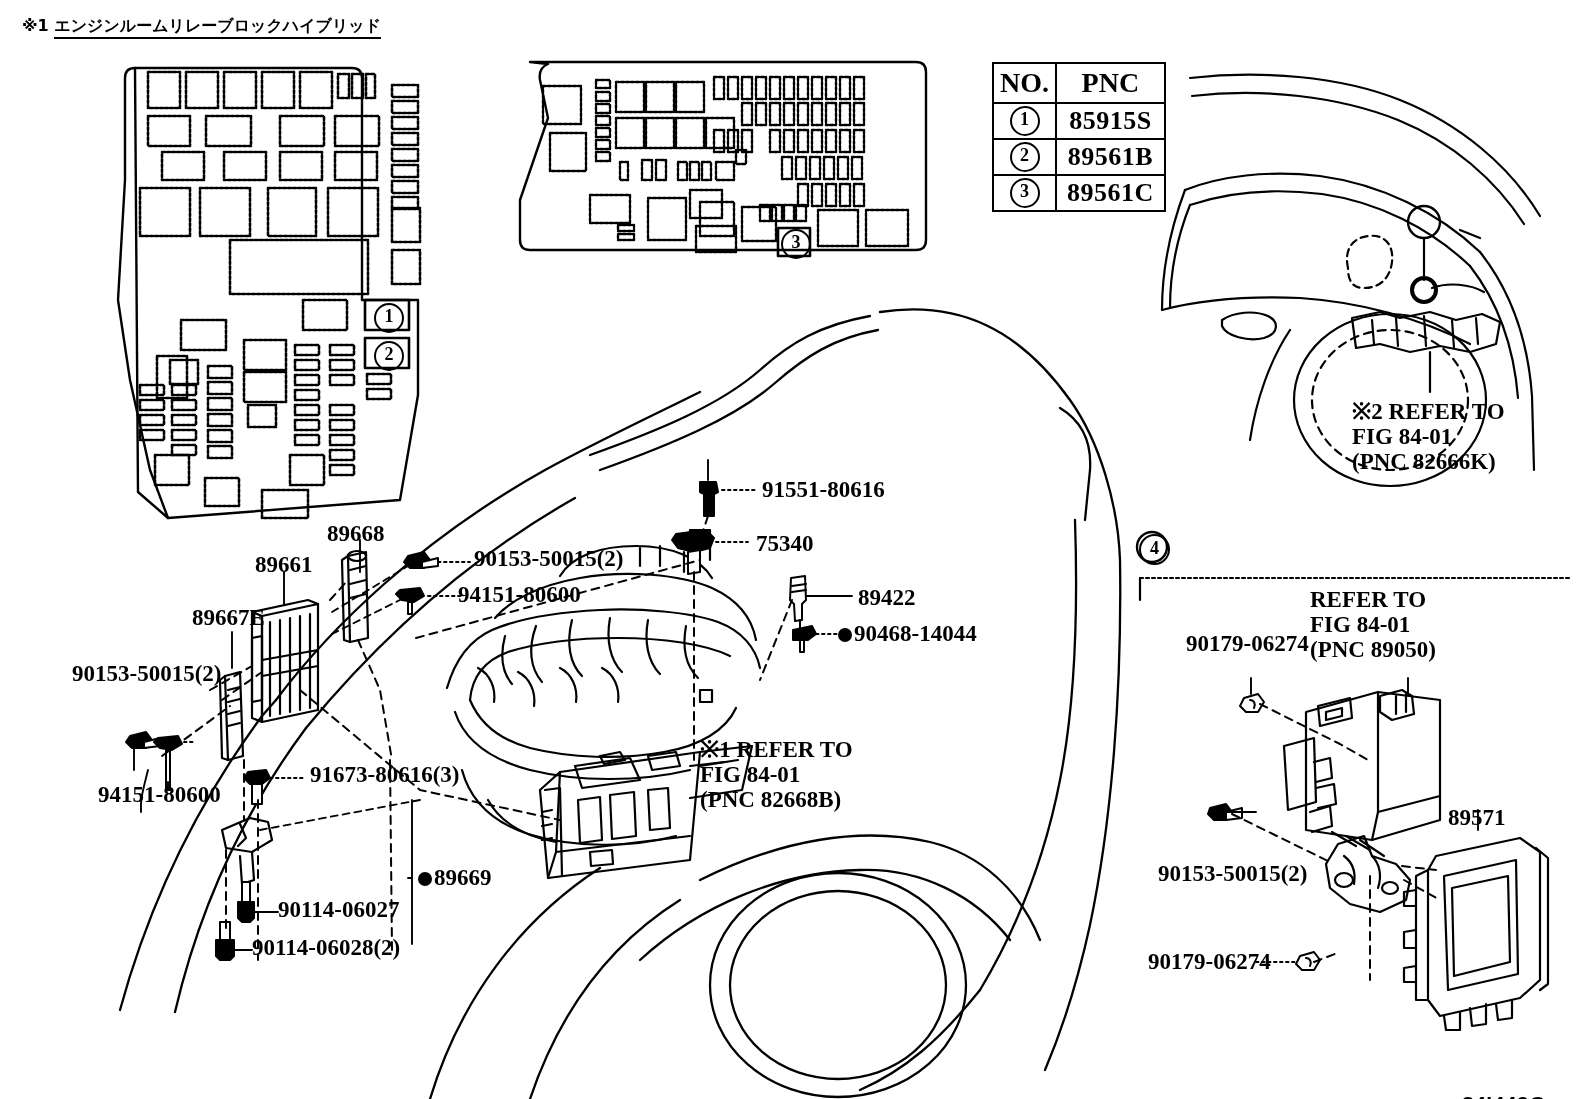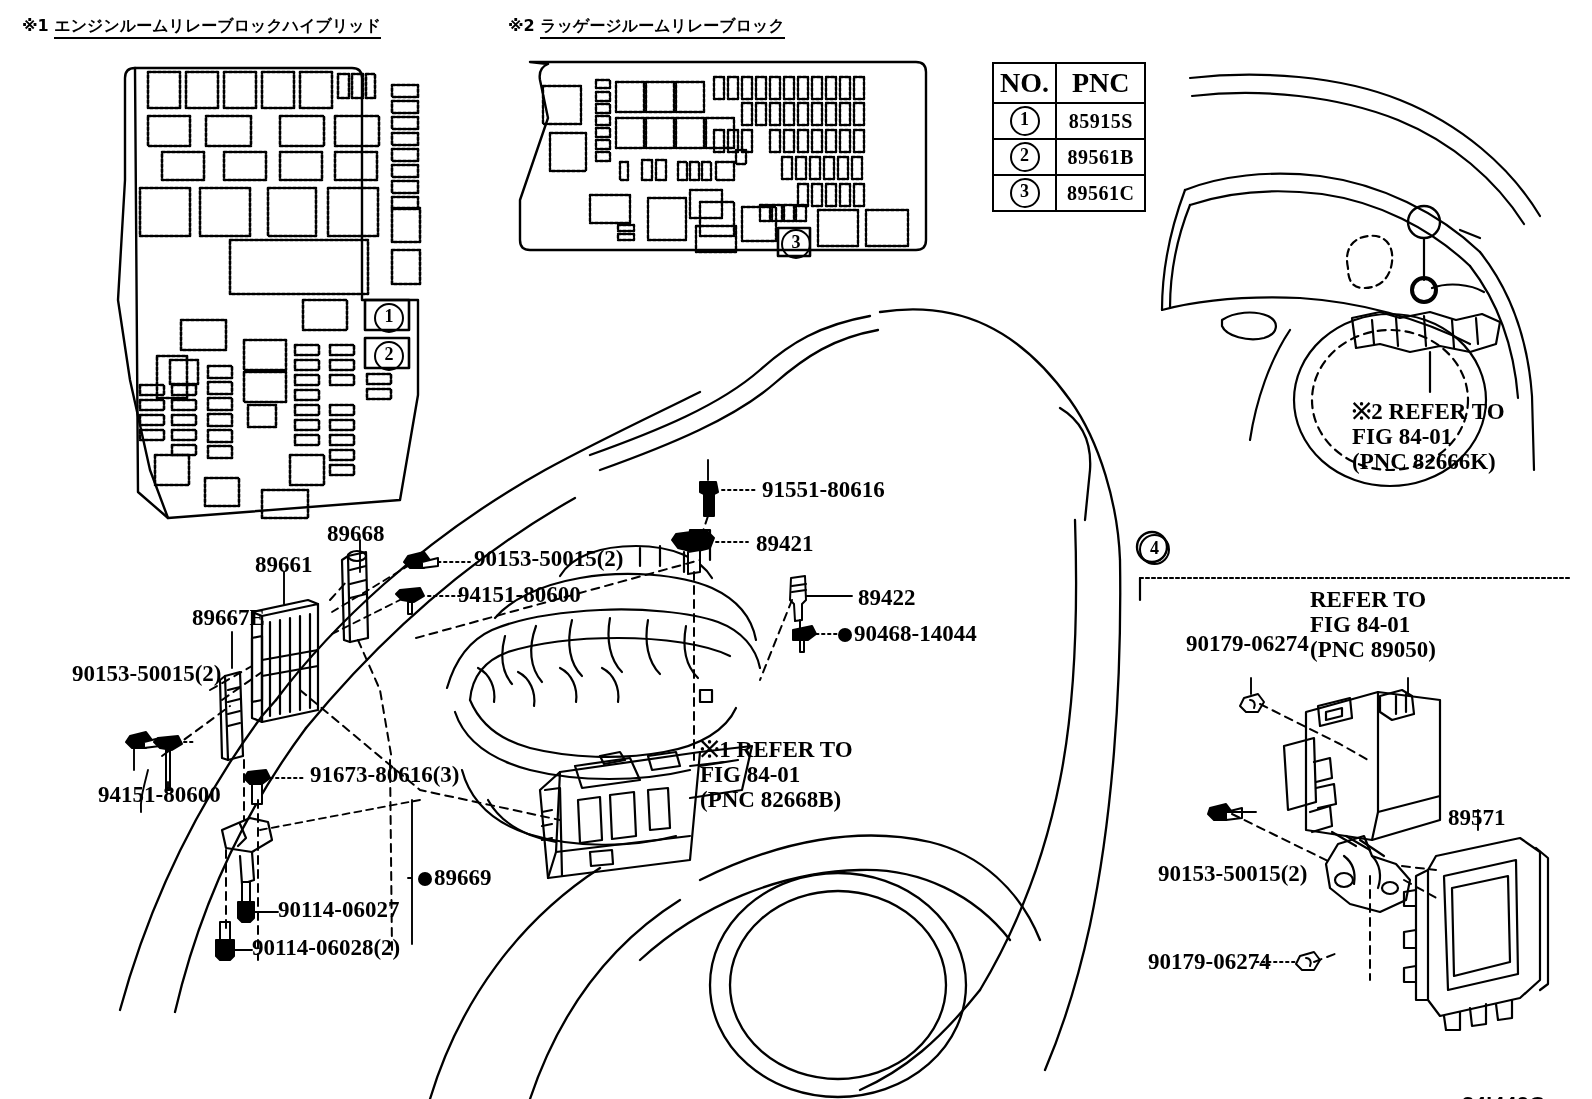--- a/index.html
+++ b/index.html
@@ -11,21 +11,21 @@
        font-weight:bold;font-size:23px;letter-spacing:0px;line-height:1.08;}
   .hdr{position:absolute;white-space:nowrap;font-family:"DejaVu Sans",sans-serif;
        font-weight:bold;font-size:16px;}
   .hdr .mk{font-family:"DejaVu Sans",sans-serif;}
   .uline{border-bottom:2px solid #000;padding-bottom:2px;}
   .tbl{position:absolute;border-collapse:collapse;}
   .tbl td,.tbl th{border:2px solid #000;text-align:center;
         font-family:"Liberation Serif",serif;font-weight:bold;}
   .tbl th{font-size:28px;padding:3px 6px;}
   .tbl td.no{font-size:20px;width:50px;padding:2px 0;}
-  .tbl td.pnc{font-size:20px;padding:2px 10px;letter-spacing:0.5px;}
+  .tbl td.pnc{font-size:26px;padding:2px 10px;letter-spacing:0.5px;}
   .circnum{display:inline-block;width:26px;height:26px;border:2px solid #000;
        border-radius:50%;line-height:23px;font-size:18px;text-align:center;
        font-family:"Liberation Serif",serif;font-weight:bold;}
   .legend{position:absolute;font-family:"DejaVu Sans",sans-serif;font-size:20px;}
   .legend .row{display:flex;align-items:center;gap:9px;margin-bottom:6px;}
   .dot{width:15px;height:15px;border-radius:50%;background:#000;display:inline-block;}
   .figcode{position:absolute;font-family:"Liberation Sans",sans-serif;
        font-size:21px;font-weight:bold;letter-spacing:0.5px;}
   .bulletlbl{display:inline-block;}
   .bulletlbl .dot{vertical-align:-1px;margin-right:2px;width:14px;height:14px;}
@@ -493,24 +493,20 @@
     <path d="M1402 866 L1436 870"></path>
   </g>
 
   </g>
 </svg>
 
 <div class="hdr" style="left:22px;top:16px;">
   <span class="mk">※1</span>
   <span class="uline">エンジンルームリレーブロックハイブリッド</span>
 </div>
-<div class="hdr" style="left:508px;top:16px;">
-  <span class="mk">※2</span>
-  <span class="uline">ラッゲージルームリレーブロック</span>
-</div>
 
 <div style="position:absolute;left:374px;top:303px;">
   <span class="circnum">1</span>
 </div>
 <div style="position:absolute;left:374px;top:341px;">
   <span class="circnum">2</span>
 </div>
 <div style="position:absolute;left:781px;top:229px;">
   <span class="circnum">3</span>
 </div>
@@ -544,21 +540,21 @@
 
 <div class="lbl" style="left:327px;top:522px;">89668</div>
 <div class="lbl" style="left:255px;top:553px;">89661</div>
 <div class="lbl" style="left:192px;top:606px;">89667E</div>
 <div class="lbl" style="left:474px;top:547px;">90153-50015(2)</div>
 <div class="lbl" style="left:458px;top:583px;">94151-80600</div>
 <div class="lbl" style="left:72px;top:662px;">90153-50015(2)</div>
 <div class="lbl" style="left:98px;top:783px;">94151-80600</div>
 <div class="lbl" style="left:310px;top:763px;">91673-80616(3)</div>
 <div class="lbl" style="left:762px;top:478px;">91551-80616</div>
-<div class="lbl" style="left:756px;top:532px;">89421</div>
+<div class="lbl" style="left:756px;top:532px;">75340</div>
 <div class="lbl" style="left:858px;top:586px;">89422</div>
 <div class="lbl" style="left:838px;top:622px;">
   <span class="bulletlbl"><span class="dot"></span></span><span>90468-14044</span>
 </div>
 <div class="lbl" style="left:418px;top:866px;">
   <span class="bulletlbl"><span class="dot"></span></span><span>89669</span>
 </div>
 <div class="lbl" style="left:278px;top:898px;">90114-06027</div>
 <div class="lbl" style="left:252px;top:936px;">90114-06028(2)</div>
 

